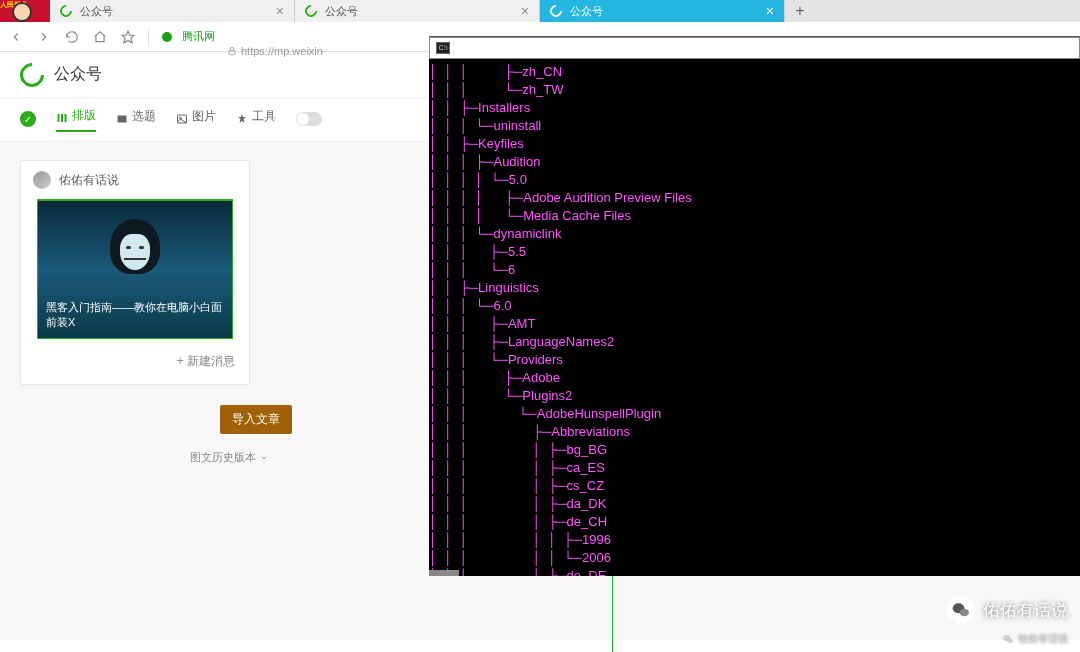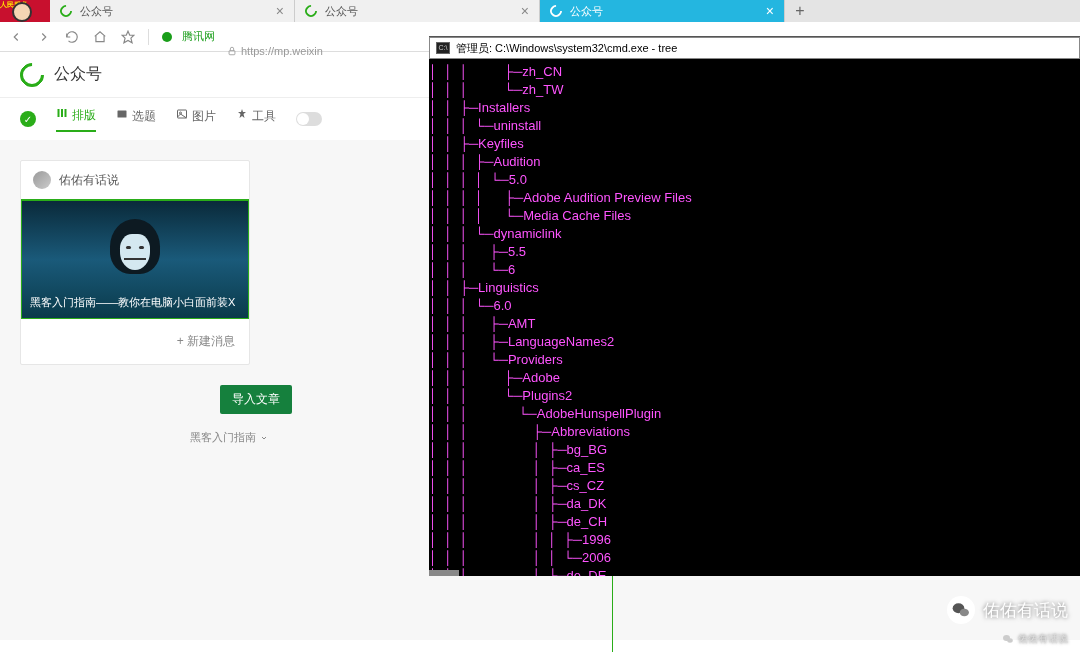--- a/index.html
+++ b/index.html
@@ -27,41 +27,41 @@
 .lock { width:10px; height:10px; }
 
 
 .page-header { height:46px; display:flex; align-items:center; gap:10px; padding:0 20px; border-bottom:1px solid #eee; }
 .page-header .logo { width:24px; height:24px; border:3px solid #2aad19; border-radius:50%; border-top-color:transparent; transform:rotate(45deg); }
 .page-header .title { font-size:16px; color:#333; }
 
 
 .toolbar { height:42px; display:flex; align-items:center; gap:20px; padding:0 20px; font-size:12px; color:#666; background:#fff; }
 .tool-check { width:16px; height:16px; border-radius:50%; background:#2aad19; color:#fff; display:flex; align-items:center; justify-content:center; font-size:10px; }
-.tool-item { display:flex; align-items:flex-start; gap:4px; padding-bottom:6px; }
+.tool-item { display:flex; align-items:flex-end; gap:4px; padding-bottom:6px; }
 .tool-item.active { color:#2aad19; border-bottom:2px solid #2aad19; font-weight:500; }
 .tool-icon { width:12px; height:12px; }
 .toggle { width:26px; height:14px; border-radius:7px; background:#ddd; position:relative; }
 .toggle::after { content:""; position:absolute; left:1px; top:1px; width:12px; height:12px; border-radius:50%; background:#fff; }
 
 
 .content { padding:20px; background:#f7f7f7; min-height:500px; }
 .card { width:230px; background:#fff; border:1px solid #e6e6e6; border-radius:2px; overflow:hidden; }
 .card-head { display:flex; align-items:center; gap:8px; padding:10px 12px; font-size:12px; color:#555; }
 .card-head .mini-av { width:18px; height:18px; border-radius:50%; background:linear-gradient(135deg,#999,#ccc); }
-.article-img { height:120px; background:linear-gradient(180deg,#0a2a3a 0%,#1a5a7a 50%,#0a3a4a 100%); position:relative; border:1px solid #2aad19; border-top:2px solid #2aad19; margin:0 0; }
+.article-img { height:140px; background:linear-gradient(180deg,#0a2a3a 0%,#1a5a7a 50%,#0a3a4a 100%); position:relative; border:1px solid #2aad19; border-top:2px solid #2aad19; margin:0 16px; }
 .mask-face { position:absolute; left:50%; top:18px; transform:translateX(-50%); width:50px; height:60px; }
 .mask-face .hood { width:50px; height:55px; background:#0d1a22; border-radius:50% 50% 40% 40%; }
 .mask-face .mask { position:absolute; left:10px; top:15px; width:30px; height:36px; background:#d4e8f0; border-radius:40% 40% 50% 50%; }
 .mask-face .eye { position:absolute; width:5px; height:3px; background:#333; border-radius:2px; top:12px; }
 .mask-face .eye.l { left:6px; } .mask-face .eye.r { right:6px; }
 .mask-face .stache { position:absolute; bottom:10px; left:4px; right:4px; height:2px; background:#333; }
 .article-title { position:absolute; bottom:8px; left:8px; right:8px; color:#fff; font-size:11px; }
 .new-msg { padding:14px; text-align:right; font-size:12px; color:#888; }
-.import-btn { background:#15803d; color:#fff; font-size:12px; padding:6px 12px; border:none; border-radius:2px; margin:20px 0 0 200px; display:inline-block; }
+.import-btn { background:#a16207; color:#fff; font-size:12px; padding:6px 12px; border:none; border-radius:2px; margin:20px 0 0 200px; display:inline-block; }
 .history { font-size:11px; color:#888; margin:16px 0 0 170px; display:flex; align-items:center; gap:4px; }
 
 
 .cmd { position:absolute; left:429px; top:36px; width:651px; height:540px; background:#000; border-top:1px solid #555; }
 .cmd-title { height:22px; background:#fff; color:#000; font-size:11px; display:flex; align-items:center; padding:0 6px; gap:6px; border:1px solid #888; }
 .cmd-icon { width:14px; height:12px; background:#222; border:1px solid #666; font-size:7px; color:#ccc; text-align:center; line-height:10px; }
 .cmd-body { padding:4px 0 0 0; font-family:"Consolas","Courier New",monospace; font-size:13px; line-height:17px; white-space:pre; color:#ff55ff; overflow:hidden; height:calc(100% - 22px); position:relative; }
 .scrub { position:absolute; bottom:0; left:0; width:30px; height:6px; background:#888; }
 
 
@@ -198,31 +198,30 @@
             <div class="eye r"></div>
             <div class="stache"></div>
           </div>
       </div>
       <div class="article-title">黑客入门指南——教你在电脑小白面前装X</div>
     </div>
     <div class="new-msg">+  新建消息</div>
   </div>
   <button class="import-btn">导入文章</button>
   <div class="history">
-    <span>黑客入门指南</span>
+    <span>图文历史版本</span>
     <svg width="8" height="8" viewBox="0 0 24 24" fill="none" stroke="#888" stroke-width="3">
         <polyline points="6 9 12 15 18 9"></polyline>
       </svg>
   </div>
 </div>
 
 <div class="cmd">
   <div class="cmd-title">
     <span class="cmd-icon">C:\</span>
-    <span>管理员: C:\Windows\system32\cmd.exe - tree</span>
   </div>
   <div class="cmd-body"><span>│  │  │          ├─zh_CN
 │  │  │          └─zh_TW
 │  │  ├─Installers
 │  │  │  └─uninstall
 │  │  ├─Keyfiles
 │  │  │  ├─Audition
 │  │  │  │  └─5.0
 │  │  │  │      ├─Adobe Audition Preview Files
 │  │  │  │      └─Media Cache Files

